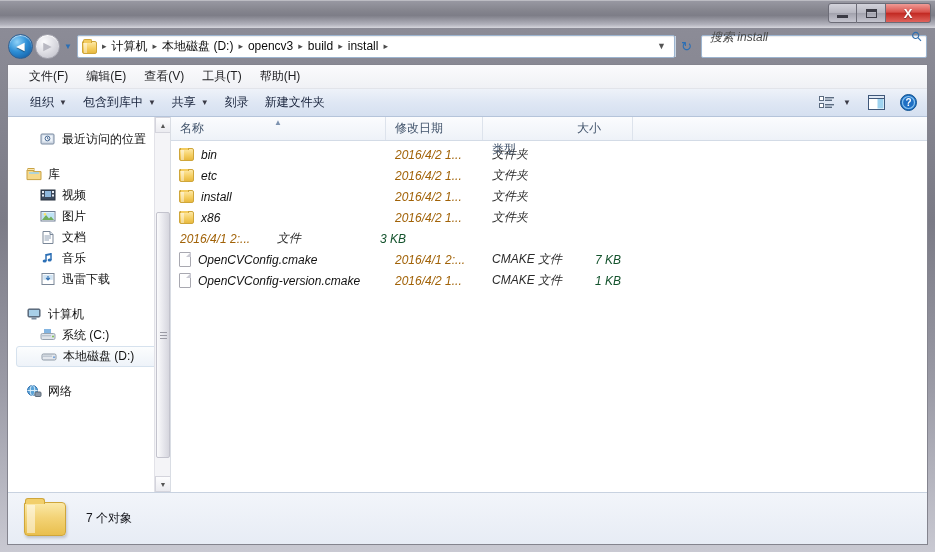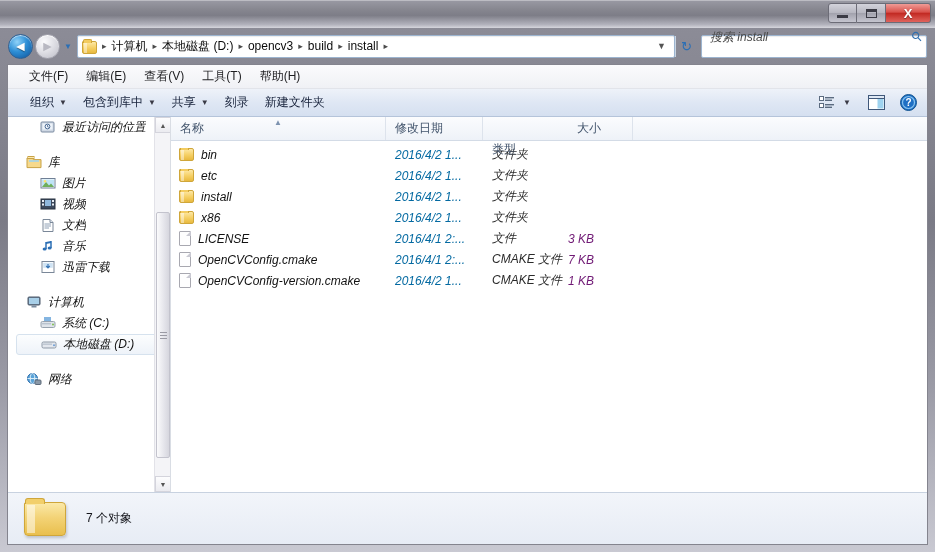--- a/index.html
+++ b/index.html
@@ -145,21 +145,21 @@
   }
   
   #main { flex:1; display:flex; min-height:0; }
 
   
   #sidebar {
     width:163px; flex:none; background:#ffffff;
     position:relative; overflow:hidden;
     border-right:1px solid #d9dde4;
   }
-  #sidebar-inner{ padding-top:0;font-style:italic; }
+  #sidebar-inner{ padding-top:12px; }
   .nav-row{
     display:flex; align-items:center; height:21px; padding-left:18px;
     font-size:12px; color:#111; gap:6px; white-space:nowrap;
   }
   .nav-row.child { padding-left:32px; }
   .nav-row.header { padding-left:18px; font-weight:normal; }
   .nav-row.selected{
     background:linear-gradient(180deg,#fcfdfe 0%,#eef3f9 100%);
     border:1px solid #d6e2ee; border-radius:3px;
     margin:0 6px 0 8px; padding-left:24px; height:21px;
@@ -208,23 +208,23 @@
   .sort-asc{
     position:absolute; left:50%; top:1px; transform:translateX(-50%);
     font-size:8px; color:#7d93b0;
   }
   #rows{ flex:1; overflow:hidden; padding-top:3px;}
   .frow{
     display:flex; align-items:center; height:21px; font-size:12px; color:#111;font-style:italic;
   }
   .cell{ padding-left:9px; white-space:nowrap; overflow:hidden;}
   .cell.name{ width:215px; display:flex; align-items:center; gap:7px; padding-left:8px;}
-  .cell.date{ width:97px; color:#0369a1;}
+  .cell.date{ width:97px; color:#a16207;}
   .cell.type{ width:85px; color:#2b2b2b;}
-  .cell.size{ width:65px; padding-left:0; padding-right:12px; color:#701a75;}
+  .cell.size{ width:65px; text-align:right; padding-left:0; padding-right:12px; color:#14532d;}
 
   
   .ico-folder{
     width:15px;height:13px; flex:none; position:relative;
     background:linear-gradient(180deg,#fde8a6 0%,#f5cf63 55%,#e8b93f 100%);
     border:1px solid #cfa63a; border-radius:1px 2px 2px 2px;
   }
   .ico-folder:before{
     content:""; position:absolute; left:0; top:-3px; width:7px; height:3px;
     background:#f3cc60; border:1px solid #cfa63a; border-bottom:none;
@@ -413,41 +413,41 @@
                 <rect x="2" y="1.5" width="6" height="2" fill="#ffe9ae" stroke="#c8a244"></rect>
                 <rect x="3" y="5" width="10" height="2" fill="#9fd3ef" opacity=".8"></rect>
               </svg>
             </span>
             <span class="nav-label">库</span>
           </div>
 
           <div class="nav-row child">
             <span class="nav-ico">
               <svg width="16" height="14" viewBox="0 0 16 14">
-                <rect x="1" y="2.5" width="14" height="9.5" fill="#ffffff" stroke="#6f7f95"></rect>
-                <rect x="2" y="3.5" width="12" height="7.5" fill="#bfe3f6"></rect>
-                <path d="M2 11 L6 6 L9 9.5 L11 7.5 L14 11 Z" fill="#6fae5c"></path>
-                <circle cx="5" cy="5.3" r="1.2" fill="#ffe169"></circle>
-              </svg>
-            </span>
-            <span class="nav-label">图片</span>
-          </div>
-
-          <div class="nav-row child">
-            <span class="nav-ico">
-              <svg width="16" height="14" viewBox="0 0 16 14">
                 <rect x="1" y="2" width="14" height="10" fill="#3c4a5e" stroke="#27313f"></rect>
                 <rect x="2" y="3" width="2" height="2" fill="#e8eef6"></rect>
                   <rect x="2" y="6.5" width="2" height="2" fill="#e8eef6"></rect>
                 <rect x="12" y="3" width="2" height="2" fill="#e8eef6"></rect>
                   <rect x="12" y="6.5" width="2" height="2" fill="#e8eef6"></rect>
                 <rect x="5" y="3" width="6" height="6" fill="#8fb8dd"></rect>
               </svg>
             </span>
             <span class="nav-label">视频</span>
+          </div>
+
+          <div class="nav-row child">
+            <span class="nav-ico">
+              <svg width="16" height="14" viewBox="0 0 16 14">
+                <rect x="1" y="2.5" width="14" height="9.5" fill="#ffffff" stroke="#6f7f95"></rect>
+                <rect x="2" y="3.5" width="12" height="7.5" fill="#bfe3f6"></rect>
+                <path d="M2 11 L6 6 L9 9.5 L11 7.5 L14 11 Z" fill="#6fae5c"></path>
+                <circle cx="5" cy="5.3" r="1.2" fill="#ffe169"></circle>
+              </svg>
+            </span>
+            <span class="nav-label">图片</span>
           </div>
 
           <div class="nav-row child">
             <span class="nav-ico">
               <svg width="16" height="14" viewBox="0 0 16 14">
                 <path d="M3 1.5 h7 l3 3 v9 H3 Z" fill="#ffffff" stroke="#7a8798"></path>
                 <path d="M10 1.5 v3 h3" fill="#dde5ee" stroke="#7a8798"></path>
                 <g stroke="#8fa0b5">
                     <line x1="4.5" y1="6" x2="11" y2="6"></line>
                     <line x1="4.5" y1="8" x2="11" y2="8"></line>
@@ -606,24 +606,20 @@
             <div class="cell name">
               <span class="ico-folder"></span>
               <span>x86</span>
             </div>
             <div class="cell date">2016/4/2 1...</div>
             <div class="cell type">文件夹</div>
             <div class="cell size"></div>
           </div>
 
           <div class="frow">
-            <div class="cell name">
-              <span class="ico-file"></span>
-              <span>LICENSE</span>
-            </div>
             <div class="cell date">2016/4/1 2:...</div>
             <div class="cell type">文件</div>
             <div class="cell size">3 KB</div>
           </div>
 
           <div class="frow">
             <div class="cell name">
               <span class="ico-file"></span>
               <span>OpenCVConfig.cmake</span>
             </div>

